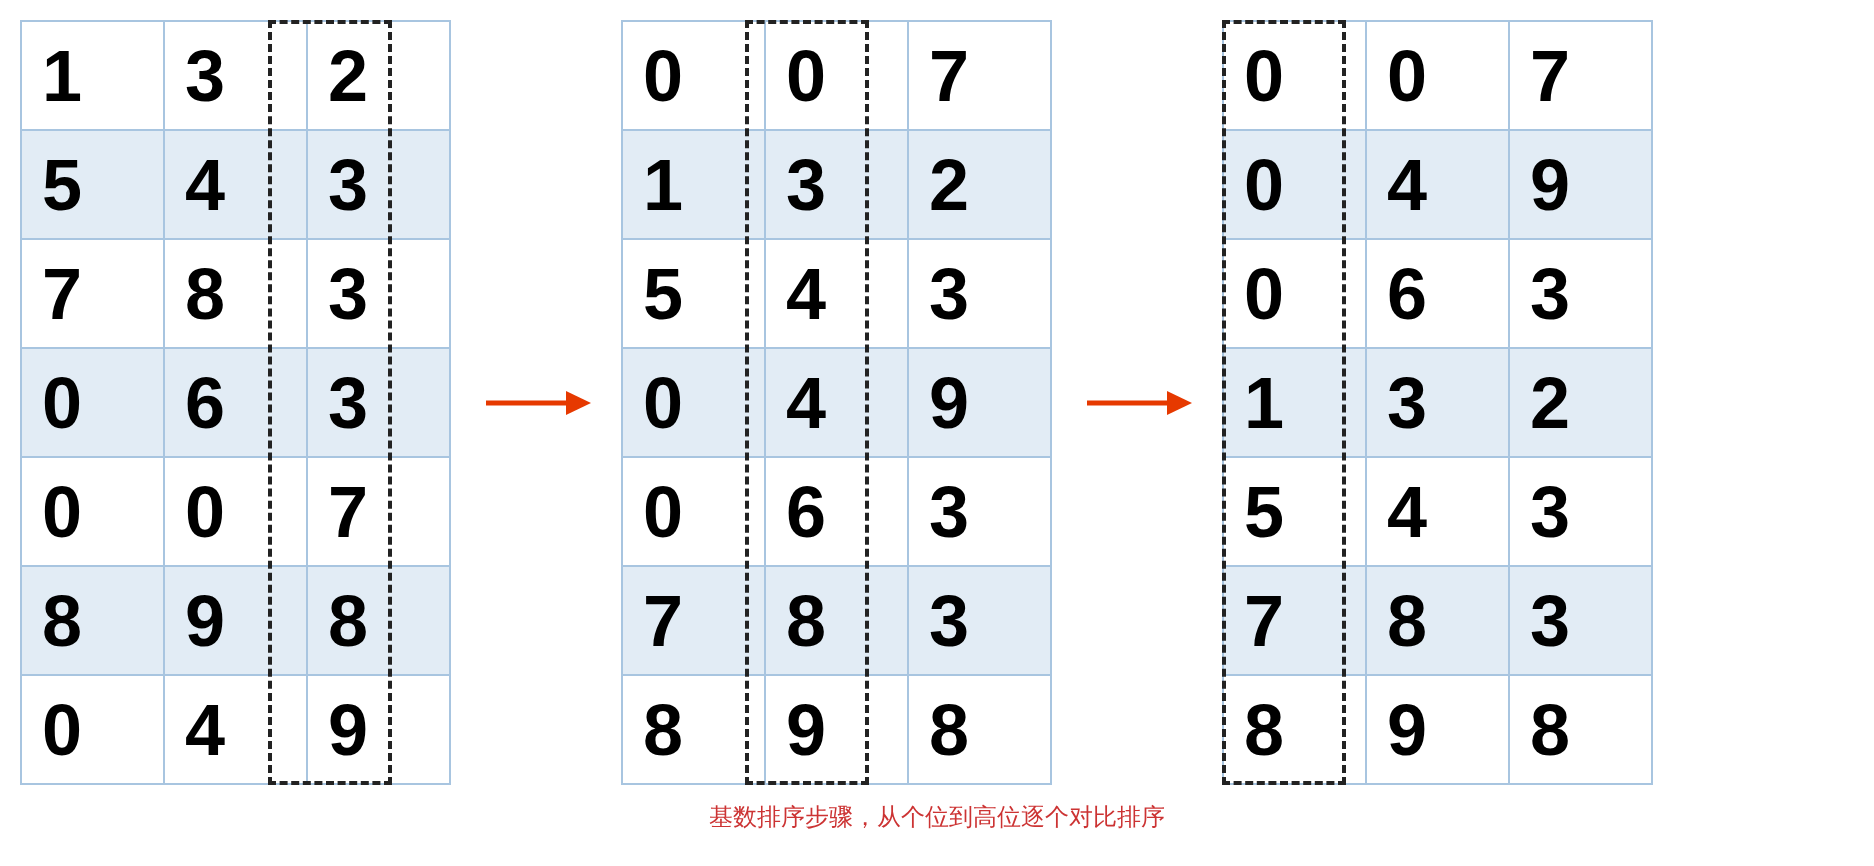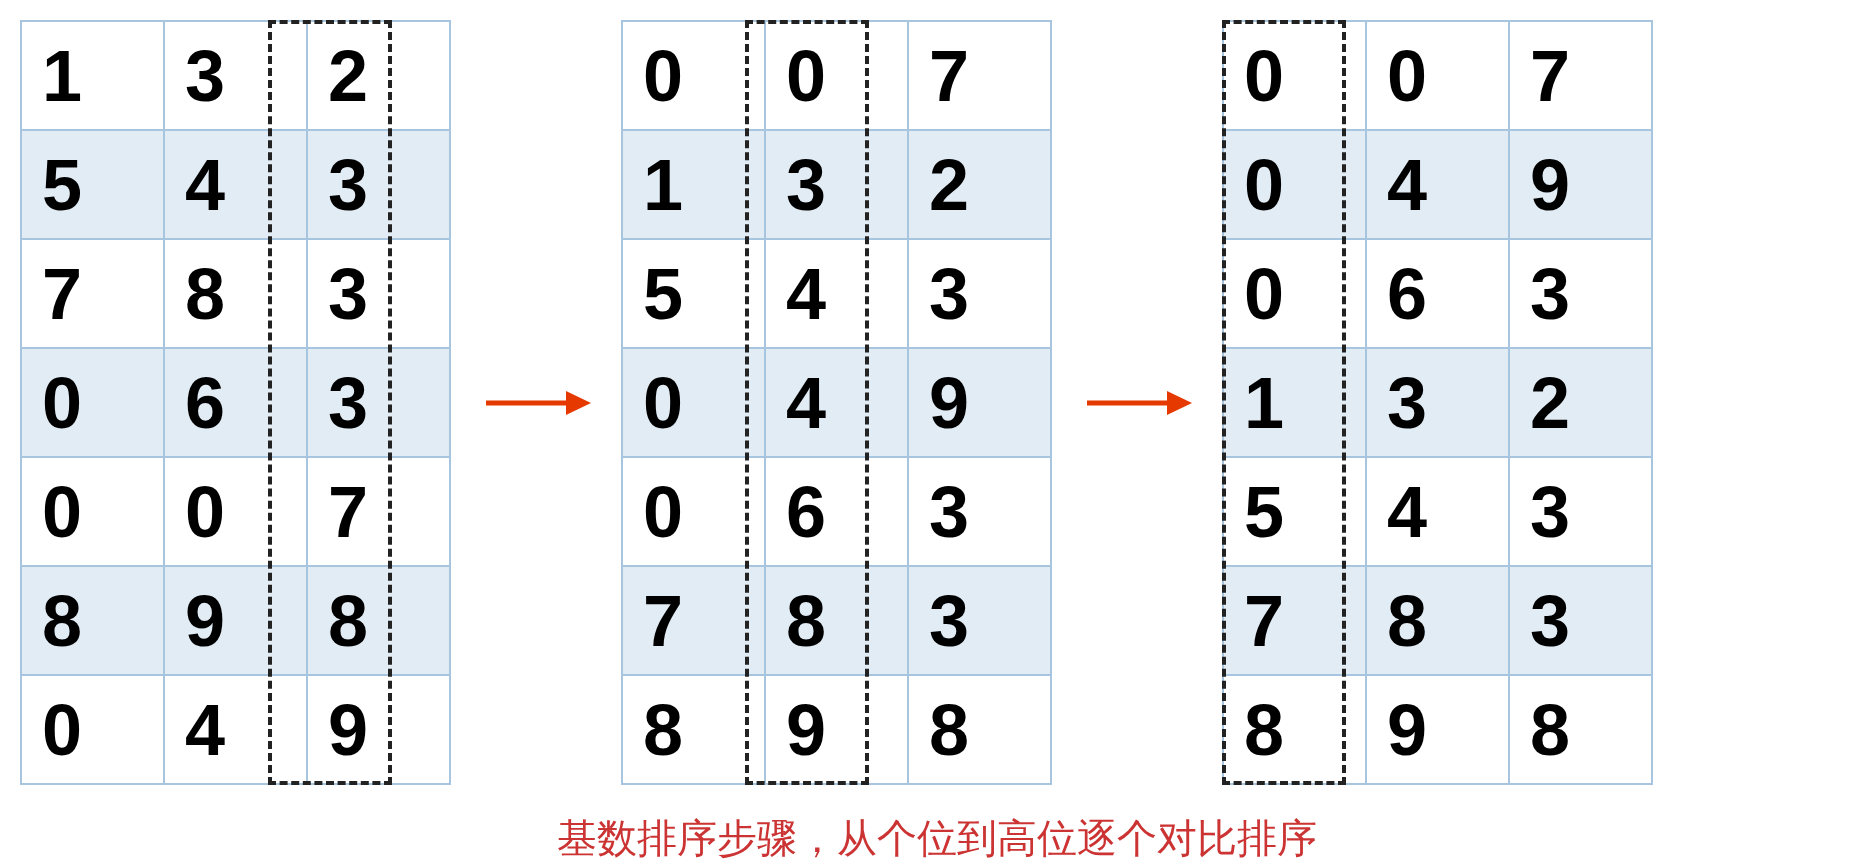--- a/index.html
+++ b/index.html
@@ -44,22 +44,22 @@
     position: absolute;
     border: 4px dashed #222222;
     pointer-events: none;
     box-sizing: border-box;
   }
   .arrow {
     flex-shrink: 0;
   }
   .caption {
     text-align: center;
-    margin-top: 26px;
-    font-size: 40px;
+    margin-top: 16px;
+    font-size: 24px;
     color: #cc3333;
     font-family: "Microsoft YaHei", "SimHei", sans-serif;
   }
 </style>
 </head>
 <body>
 
 <div class="container">
 
   <div class="table-wrapper">

